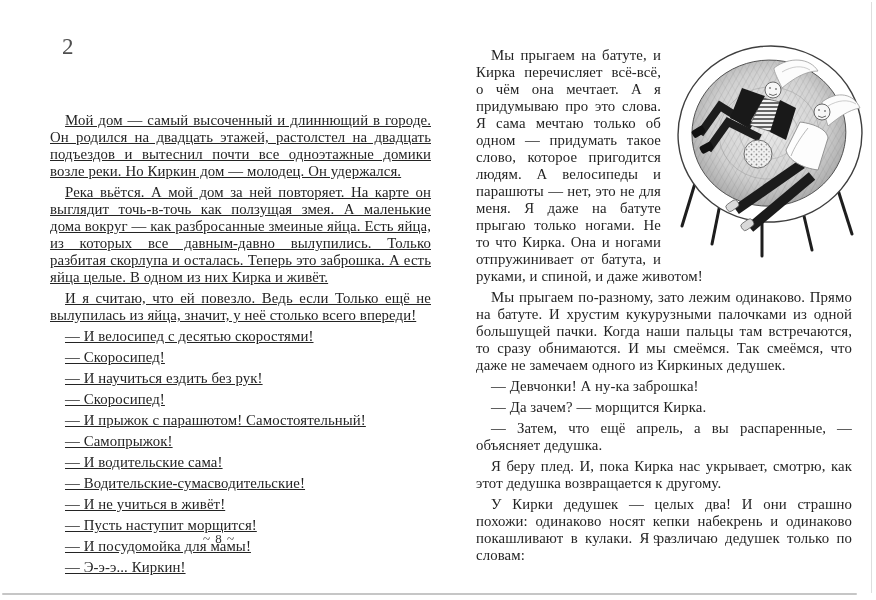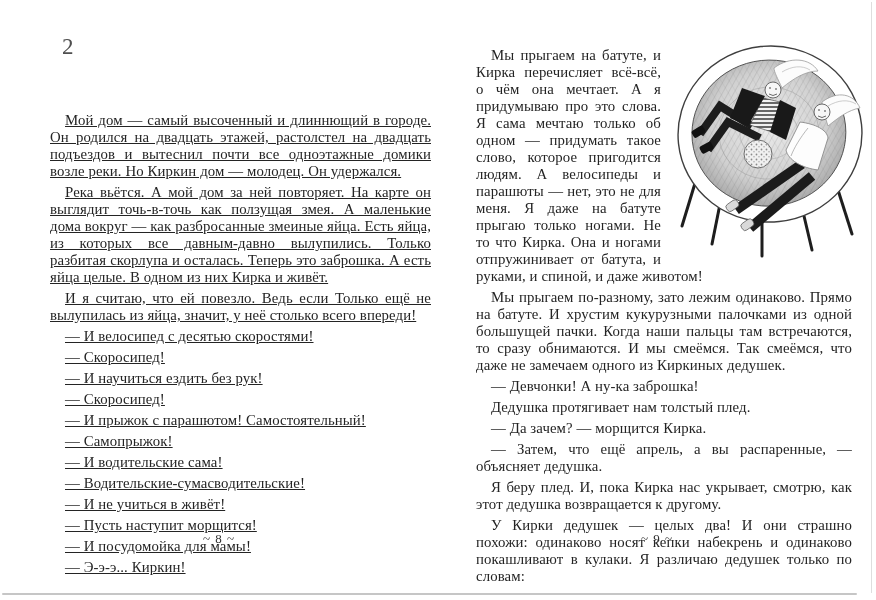--- a/index.html
+++ b/index.html
@@ -133,21 +133,20 @@
 
         <g>
           <circle cx="88" cy="116" r="14" fill="#f0f0f0" stroke="#5f5f5f" stroke-width="0.9"></circle>
           <circle cx="88" cy="116" r="13" fill="url(#dots)"></circle>
         </g>
       </svg>
       <div>
           <p class="para">Мы прыгаем на батуте, и Кирка перечисляет всё-всё, о чём она мечтает. А я придумываю про это слова. Я сама мечтаю только об одном — придумать такое слово, которое пригодится людям. А велосипеды и парашюты — нет, это не для меня. Я даже на батуте прыгаю только ногами. Не то что Кирка. Она и ногами отпружинивает от батута, и руками, и спиной, и даже животом!</p>
           <p class="para">Мы прыгаем по-разному, зато лежим одинаково. Прямо на батуте. И хрустим кукурузными палочками из одной большущей пачки. Когда наши пальцы там встречаются, то сразу обнимаются. И мы смеёмся. Так смеёмся, что даже не замечаем одного из Киркиных дедушек.</p>
           <p class="para">— Девчонки! А ну-ка заброшка!</p>
-          <p class="para">Дедушка протягивает нам толстый плед.</p>
           <p class="para">— Да зачем? — морщится Кирка.</p>
           <p class="para">— Затем, что ещё апрель, а вы распаренные, — объясняет дедушка.</p>
           <p class="para">Я беру плед. И, пока Кирка нас укрывает, смотрю, как этот дедушка возвращается к другому.</p>
           <p class="para">У Кирки дедушек — целых два! И они страшно похожи: одинаково носят кепки набекрень и одинаково покашливают в кулаки. Я различаю дедушек только по словам:</p>
         </div>
     </div>
     <div class="folio folio-right">~ 9 ~</div>
   </div>
 
   <div class="bottom-edge"></div>

